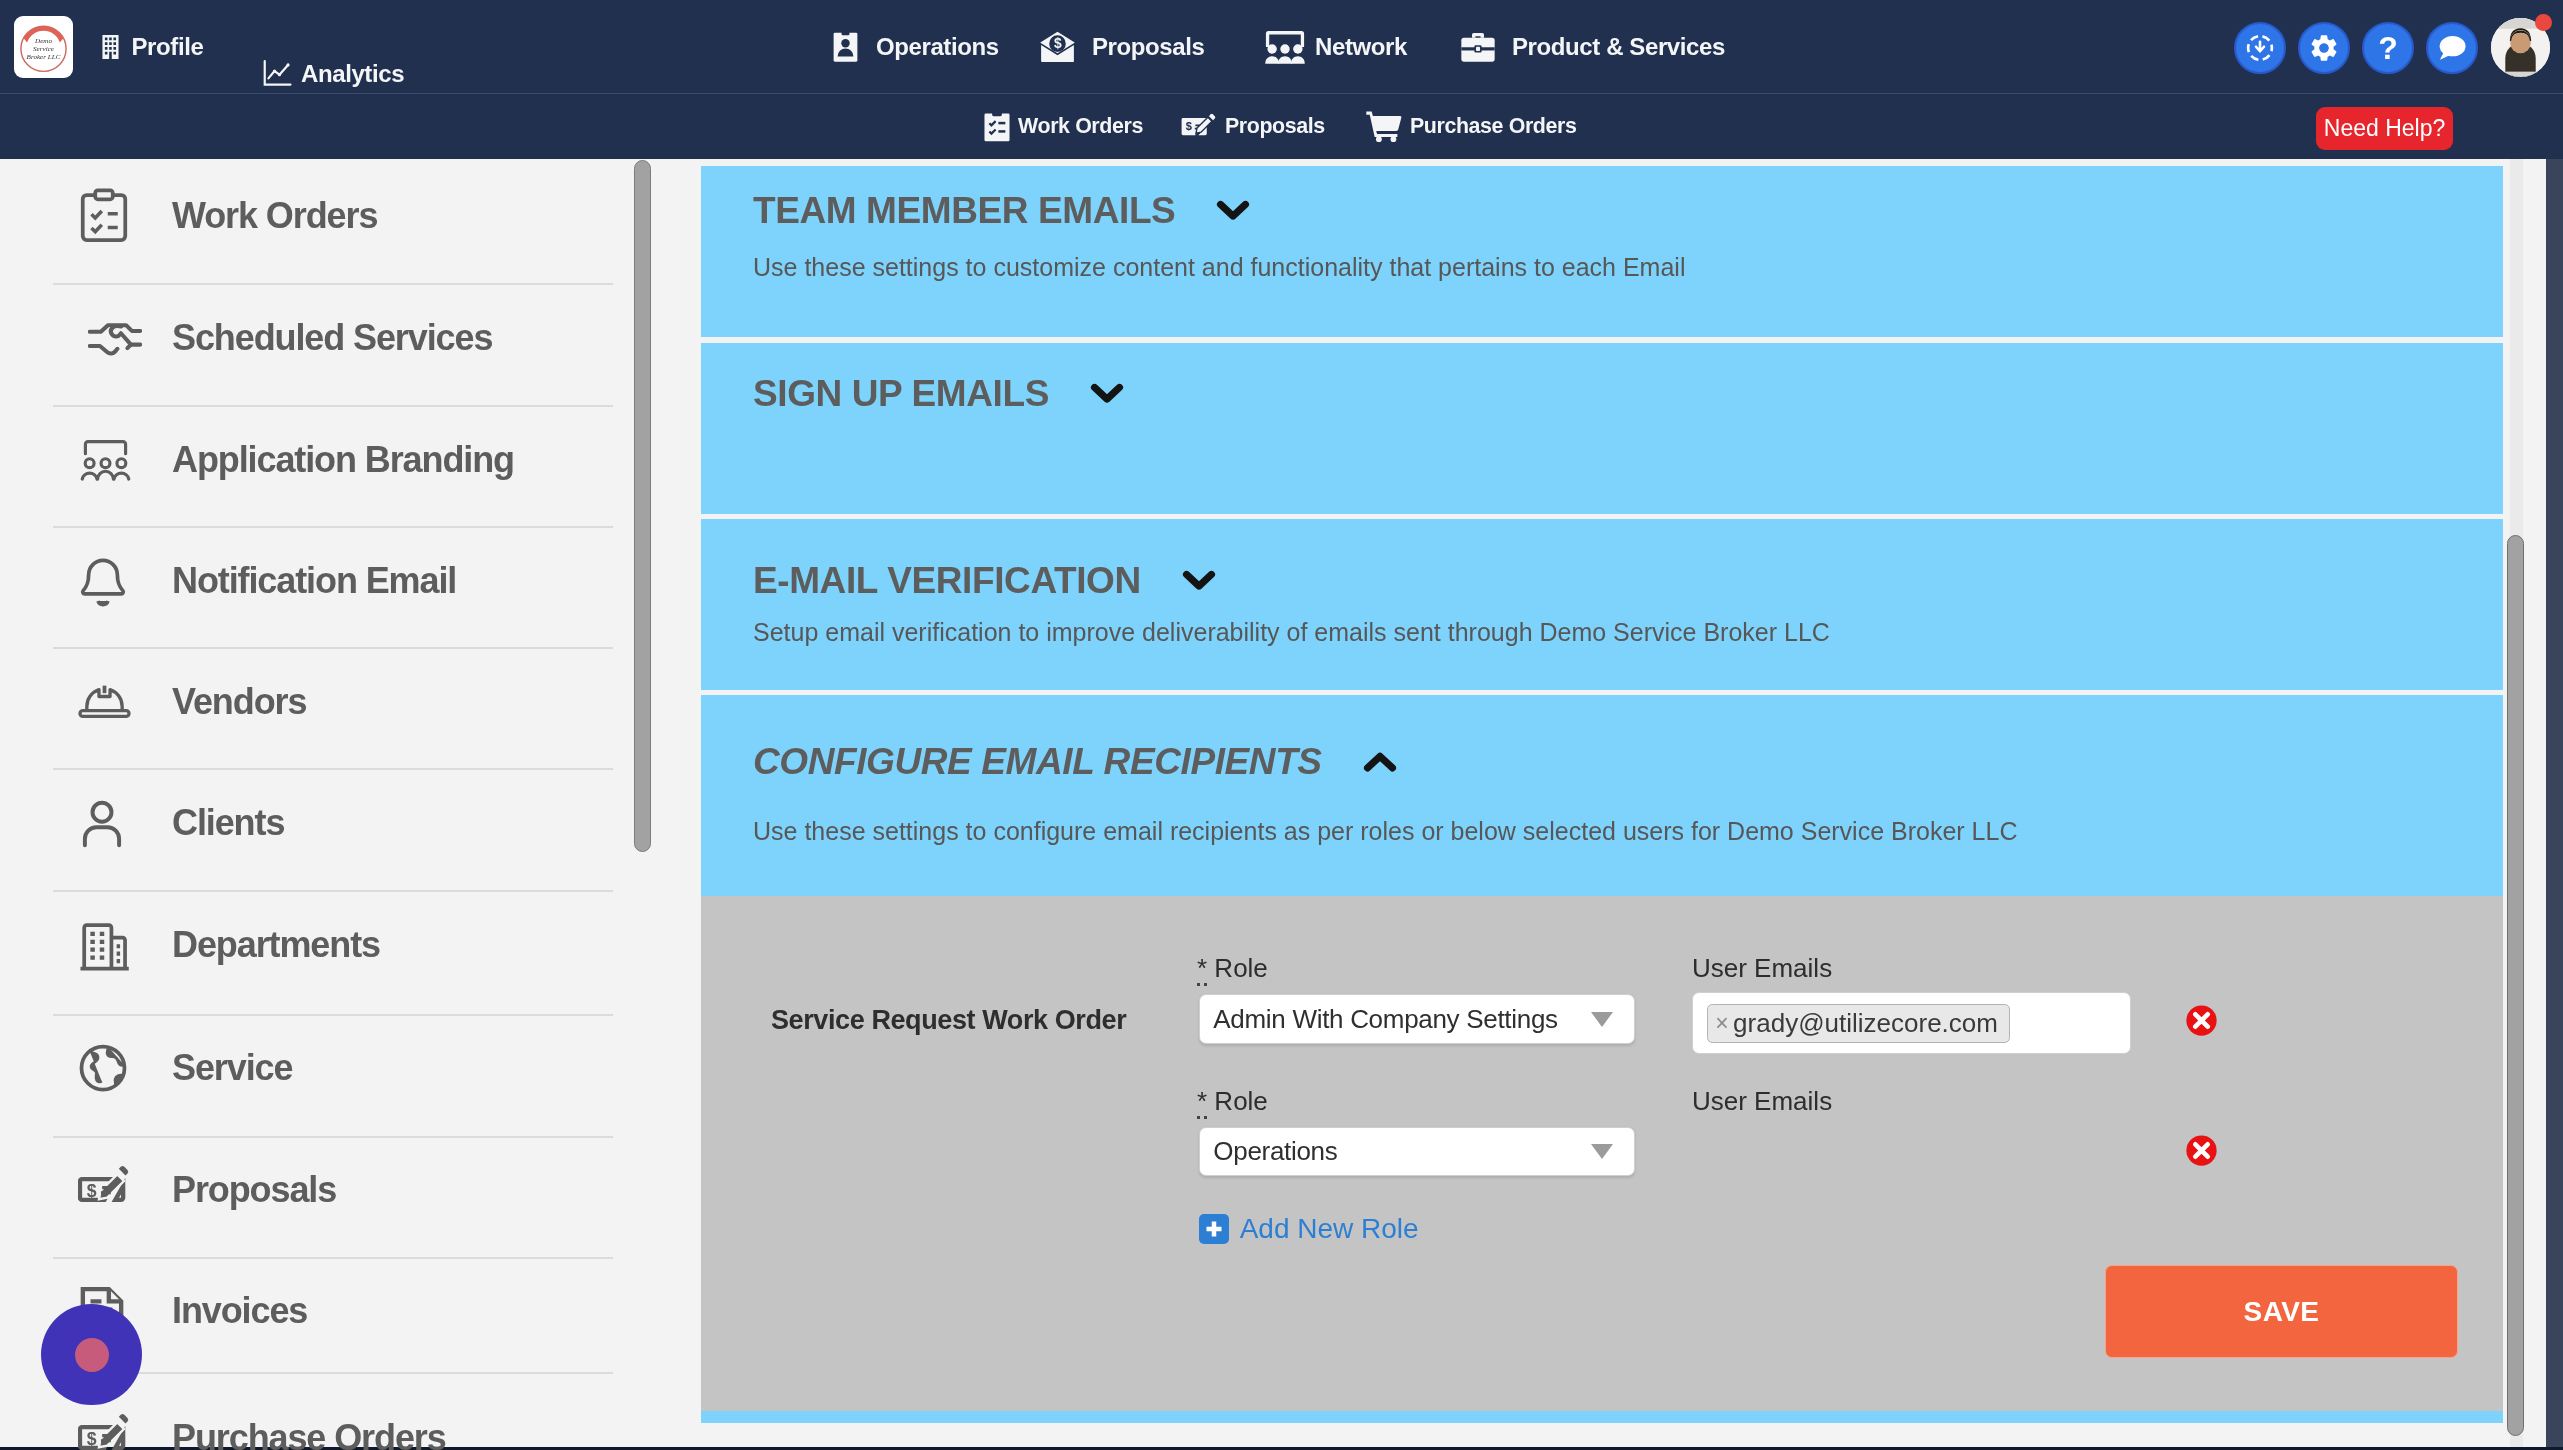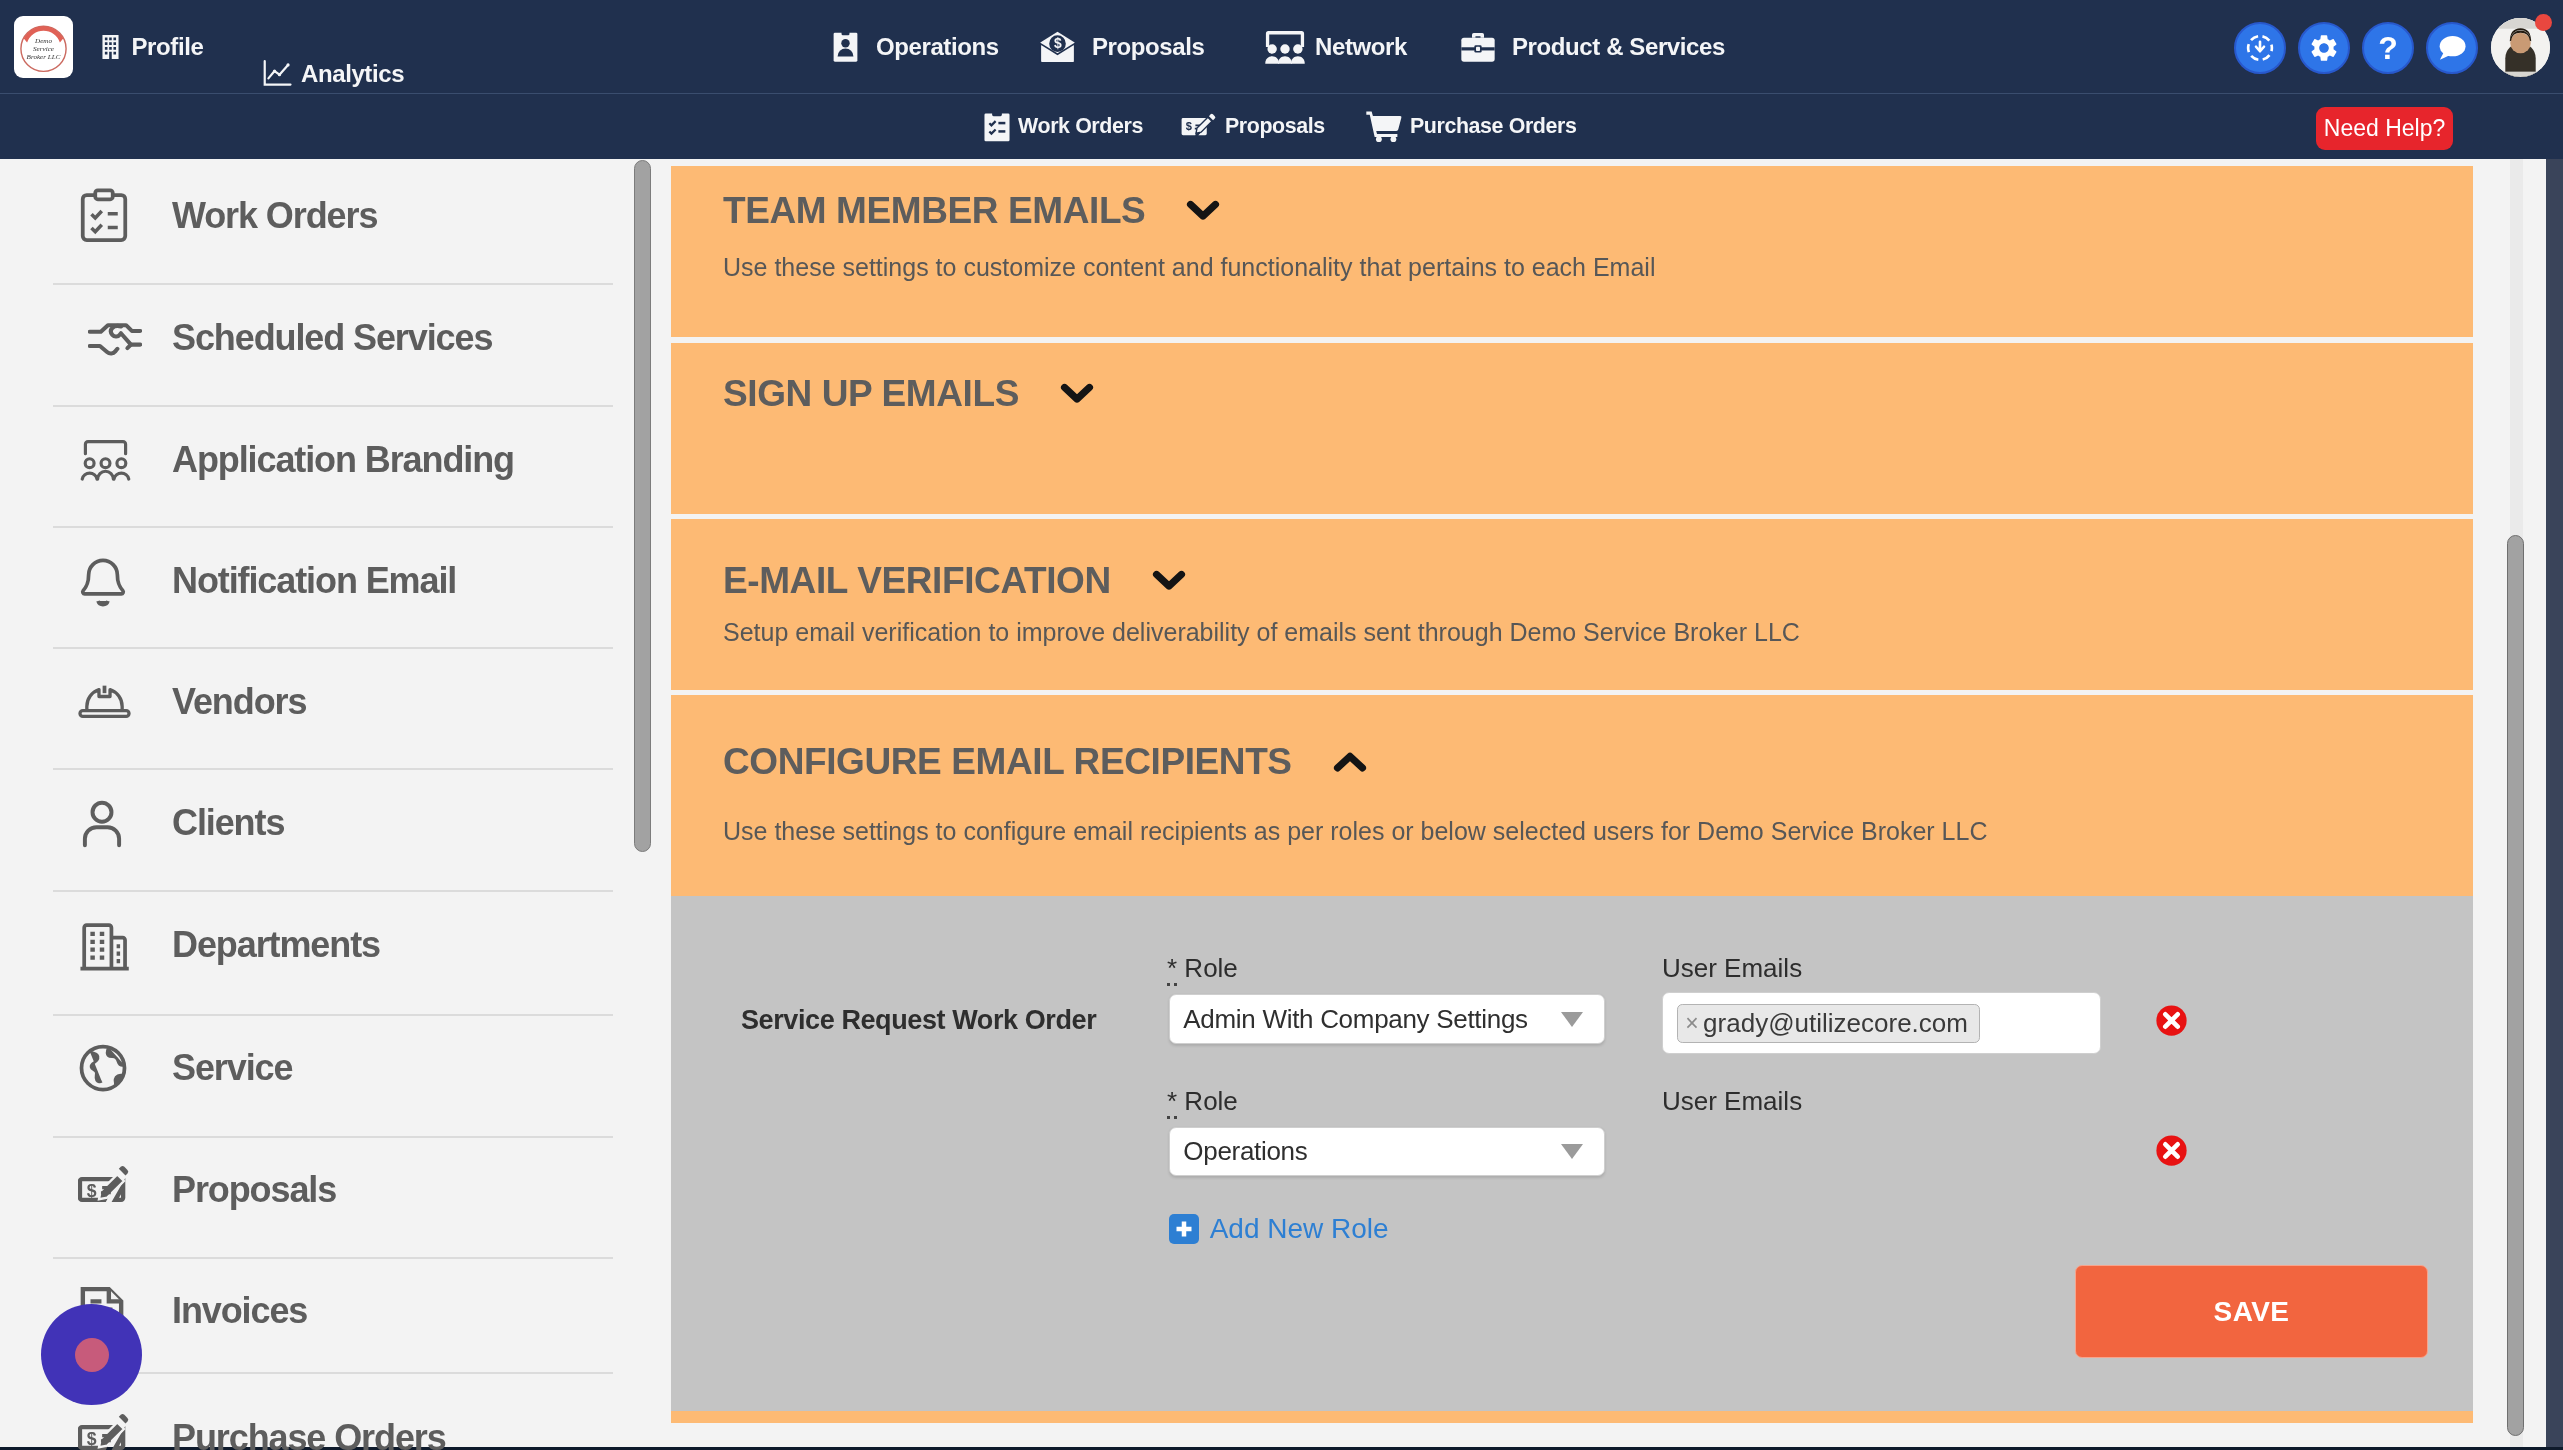--- a/index.html
+++ b/index.html
@@ -27,21 +27,21 @@
     border-top-right-radius:12.5px; }
   
   .sbitem { position:absolute; left:0; width:623px; height:71px; display:flex; align-items:center; }
   .sbitem svg { position:absolute; left:78px; }
   .sbitem span { position:absolute; left:172px; font-size:36px; font-weight:700; color:#5d5d5d;
     letter-spacing:-1.1px; white-space:nowrap; }
   .sbsep { position:absolute; left:53px; width:560px; height:1.8px; background:#dbdbdb; }
   #sbthumb { position:absolute; left:634px; top:160px; width:17px; height:692px;
     background:#a2a2a2; border:1.8px solid #7c7c7c; border-radius:9px; }
   
-  .card { position:absolute; left:671px; width:1802px; background:#fdba74; }
+  .card { position:absolute; left:701px; width:1802px; background:#7dd3fc; }
   .ctitle { position:absolute; left:52px; font-size:37px; font-weight:700; color:#5d5d5d;
     letter-spacing:-0.4px; white-space:nowrap; display:flex; align-items:center; height:44px; }
   .ctitle svg { margin-left:41px; }
   .cdesc { position:absolute; left:52px; font-size:25px; color:#575757; letter-spacing:0px;
     white-space:nowrap; }
   
   #panel { position:absolute; left:0px; top:201px; width:1802px; height:515px; background:#c4c4c4; }
   .plabel { position:absolute; font-size:26px; color:#2d2d2d; white-space:nowrap; }
   .sel { position:absolute; left:498px; width:436px; background:#fff; border:1.8px solid #cfcfcf;
     border-radius:7.1px; display:flex; align-items:center; font-size:26px; letter-spacing:-0.3px; color:#2f2f2f;
@@ -338,21 +338,21 @@
   </div>
   <div class="card" style="top:519px;height:171px;">
     <div class="ctitle" style="top:40px;">E-MAIL VERIFICATION
       <svg width="34" height="21.4" viewBox="0 0 38 24" fill="none" stroke="#141414" stroke-width="8" stroke-linecap="round" stroke-linejoin="round">
           <path d="M5 5 L19 18 L33 5"></path>
         </svg>
     </div>
     <div class="cdesc" style="top:99px;">Setup email verification to improve deliverability of emails sent through Demo Service Broker LLC</div>
   </div>
   <div class="card" style="top:695px;height:728px;">
-    <div class="ctitle" style="top:45px;">CONFIGURE EMAIL RECIPIENTS
+    <div class="ctitle" style="top:45px;font-style:italic;">CONFIGURE EMAIL RECIPIENTS
       <svg width="34" height="21.4" viewBox="0 0 38 24" fill="none" stroke="#141414" stroke-width="8" stroke-linecap="round" stroke-linejoin="round">
           <path d="M5 19 L19 6 L33 19"></path>
         </svg>
     </div>
     <div class="cdesc" style="top:122px;">Use these settings to configure email recipients as per roles or below selected users for Demo Service Broker LLC</div>
     <div id="panel">
       <div class="plabel" style="left:70px;top:109px;font-weight:700;color:#2e2e2e;font-size:27px;letter-spacing:-0.4px;">Service Request Work Order</div>
 
       <div class="plabel" style="left:496px;top:57px;"><span style="border-bottom:3.6px dotted #444;">*</span> Role</div>
       <div class="plabel" style="left:991px;top:57px;">User Emails</div>

